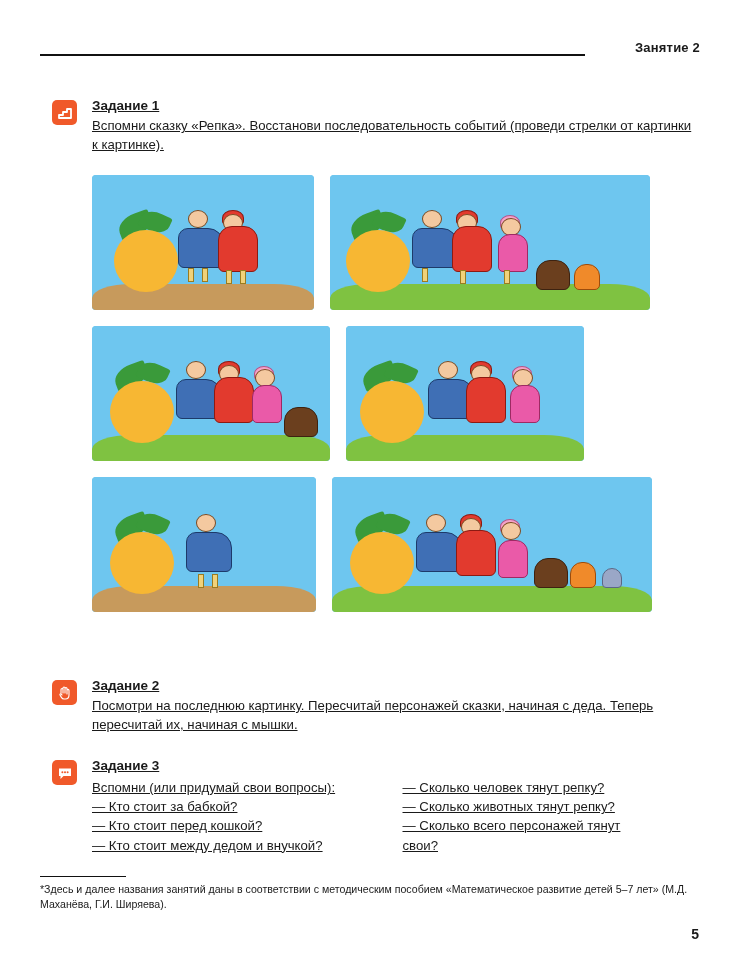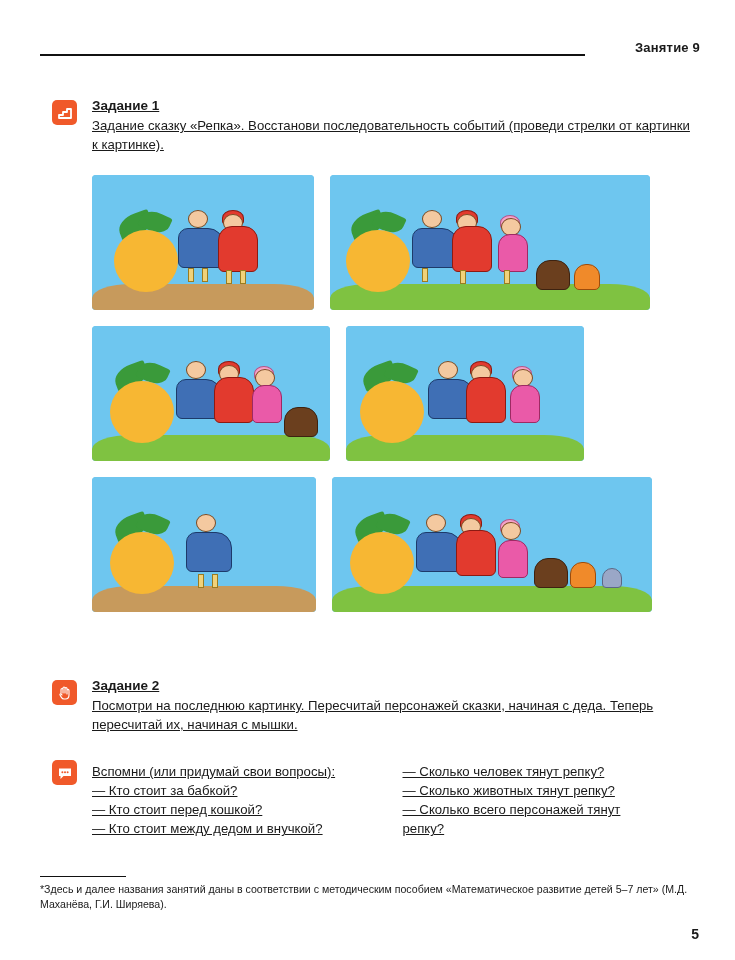--- a/index.html
+++ b/index.html
@@ -231,33 +231,33 @@
     font-weight: bold;
   }
 </style>
 </head>
 <body>
 
 <div class="page">
 
   <div class="header">
     <div class="header-rule"></div>
-    <div class="header-label">Занятие 9</div>
+    <div class="header-label">Занятие 2</div>
   </div>
 
 
   <div class="task" id="task1">
     <div class="task-icon">
       <svg width="16" height="16" viewBox="0 0 16 16" aria-hidden="true">
         <path d="M2 13 L2 10 L6 10 L6 7 L10 7 L10 4 L14 4 L14 13 Z" fill="none" stroke="#fff" stroke-width="1.8" stroke-linejoin="round"></path>
       </svg>
     </div>
     <div class="task-body">
       <p class="task-title">Задание 1</p>
-      <p class="task-text">Задание сказку «Репка». Восстанови последовательность событий (проведи стрелки от картинки к картинке).</p>
+      <p class="task-text">Вспомни сказку «Репка». Восстанови последовательность событий (проведи стрелки от картинки к картинке).</p>
     </div>
   </div>
 
   <div class="grid">
 
     <div class="row">
       <div class="cell small">
         <div class="sky"></div>
         <div class="ground"></div>
         <div class="leaf" style="left:26px; bottom:74px; width:34px; height:22px; transform:rotate(-20deg);"></div>
@@ -391,32 +391,33 @@
   <div class="task" id="task3">
     <div class="task-icon">
       <svg width="16" height="16" viewBox="0 0 16 16" aria-hidden="true">
         <path d="M2 3.5h12v7.5H6.5L3.5 14v-3H2z" fill="#fff"></path>
         <circle cx="5.4" cy="7.2" r="1" fill="#f0592a"></circle>
         <circle cx="8" cy="7.2" r="1" fill="#f0592a"></circle>
         <circle cx="10.6" cy="7.2" r="1" fill="#f0592a"></circle>
       </svg>
     </div>
     <div class="task-body">
+      <p class="task-title">Задание 3</p>
       <div class="q-cols">
         <div class="q-col left">
           <p class="q-line">Вспомни (или придумай свои вопросы):</p>
           <p class="q-line">— Кто стоит за бабкой?</p>
           <p class="q-line">— Кто стоит перед кошкой?</p>
           <p class="q-line">— Кто стоит между дедом и внучкой?</p>
         </div>
         <div class="q-col right">
           <p class="q-line">— Сколько человек тянут репку?</p>
           <p class="q-line">— Сколько животных тянут репку?</p>
           <p class="q-line">— Сколько всего персонажей тянут</p>
-          <p class="q-line q-indent">репку?</p>
+          <p class="q-line q-indent">свои?</p>
         </div>
       </div>
     </div>
   </div>
 
   <div class="footnote">
     <div class="footnote-rule"></div>
     <p class="footnote-text">*Здесь и далее названия занятий даны в соответствии с методическим пособием «Математическое развитие детей 5–7 лет» (М.Д. Маханёва, Г.И. Ширяева).</p>
   </div>
 

